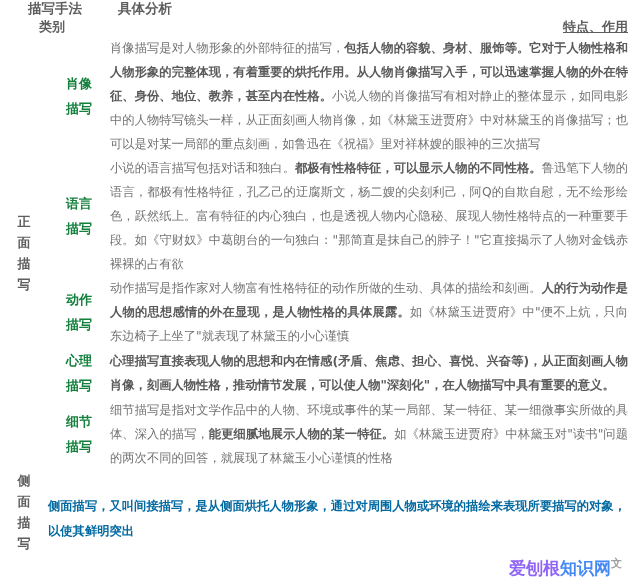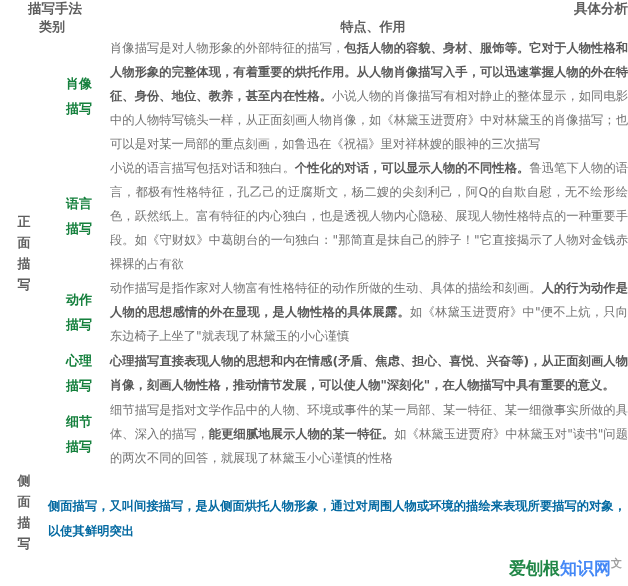--- a/index.html
+++ b/index.html
@@ -66,30 +66,30 @@
   .catcell span { display: block; white-space: nowrap; }
 
   
   .head-main {
     font-weight: bold;
     color: #5e5e5e;
     font-size: 13.5px;
     padding: 6px 0 6px 0;
   }
   .head-main.left { text-align: center; }
-  .head-main.right { text-align: right; padding-left: 8px; }
+  .head-main.right { text-align: left; padding-left: 8px; }
 
   .head-sub {
     font-weight: bold;
     color: #5e5e5e;
     font-size: 13px;
     padding: 6px 0 8px 0;
   }
   .head-sub.left { text-align: center; padding-right: 6px;}
-  .head-sub.right { text-align: center; padding-left: 8px; }
+  .head-sub.right { text-align: right; padding-left: 8px; text-decoration: underline; }
 
   
   .para {
     font-size: 12.3px;
     line-height: 24px;
     color: #727272;
     text-align: justify;
     text-justify: inter-ideograph;
     padding: 7px 8px 7px 8px;
   }
@@ -114,21 +114,21 @@
     position: absolute;
     right: 6px;
     bottom: 8px;
     font-size: 17px;
     font-weight: bold;
     letter-spacing: 0px;
     line-height: 20px;
     white-space: nowrap;
     opacity: 0.95;
   }
-  .watermark .wm-a { color: #15803d; }
+  .watermark .wm-a { color: #8b5cf6; }
   .watermark .wm-b { color: #3b82f6; }
   .watermark .wm-c { color: #9a9a9a; font-size: 11px; vertical-align: super; }
 </style>
 </head>
 <body>
 
 <div class="sheet">
 
   <table class="desc-table">
     <colgroup>
@@ -160,21 +160,21 @@
           <span>描写</span>
         </td>
         <td class="para">肖像描写是对人物形象的外部特征的描写，<b>包括人物的容貌、身材、服饰等。它对于人物性格和人物形象的完整体现，有着重要的烘托作用。从人物肖像描写入手，可以迅速掌握人物的外在特征、身份、地位、教养，甚至内在性格。</b>小说人物的肖像描写有相对静止的整体显示，如同电影中的人物特写镜头一样，从正面刻画人物肖像，如《林黛玉进贾府》中对林黛玉的肖像描写；也可以是对某一局部的重点刻画，如鲁迅在《祝福》里对祥林嫂的眼神的三次描写</td>
       </tr>
 
       <tr>
         <td class="catcell">
           <span>语言</span>
           <span>描写</span>
         </td>
-        <td class="para">小说的语言描写包括对话和独白。<b>个性化的对话，可以显示人物的不同性格。</b>鲁迅笔下人物的语言，都极有性格特征，孔乙己的迂腐斯文，杨二嫂的尖刻利己，阿Q的自欺自慰，无不绘形绘色，跃然纸上。富有特征的内心独白，也是透视人物内心隐秘、展现人物性格特点的一种重要手段。如《守财奴》中葛朗台的一句独白："那简直是抹自己的脖子！"它直接揭示了人物对金钱赤裸裸的占有欲</td>
+        <td class="para">小说的语言描写包括对话和独白。<b>都极有性格特征，可以显示人物的不同性格。</b>鲁迅笔下人物的语言，都极有性格特征，孔乙己的迂腐斯文，杨二嫂的尖刻利己，阿Q的自欺自慰，无不绘形绘色，跃然纸上。富有特征的内心独白，也是透视人物内心隐秘、展现人物性格特点的一种重要手段。如《守财奴》中葛朗台的一句独白："那简直是抹自己的脖子！"它直接揭示了人物对金钱赤裸裸的占有欲</td>
       </tr>
 
       <tr>
         <td class="catcell">
           <span>动作</span>
           <span>描写</span>
         </td>
         <td class="para">动作描写是指作家对人物富有性格特征的动作所做的生动、具体的描绘和刻画。<b>人的行为动作是人物的思想感情的外在显现，是人物性格的具体展露。</b>如《林黛玉进贾府》中"便不上炕，只向东边椅子上坐了"就表现了林黛玉的小心谨慎</td>
       </tr>
 

